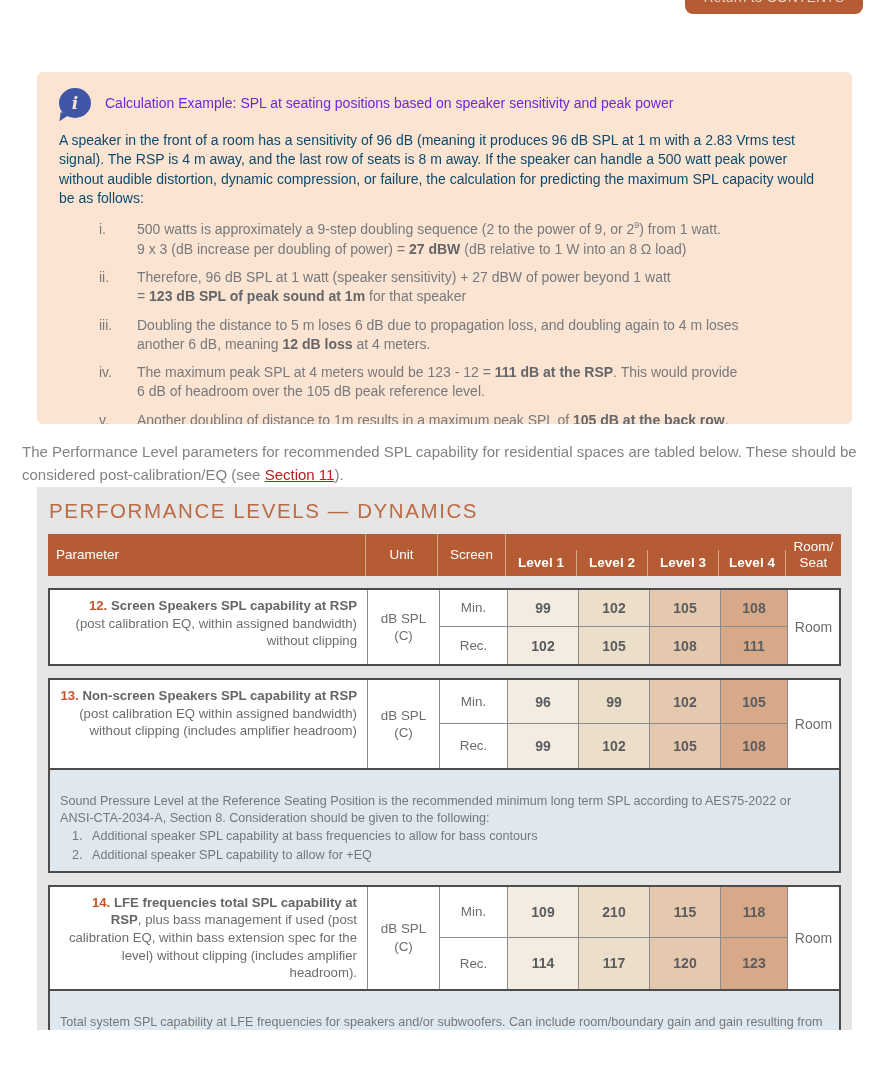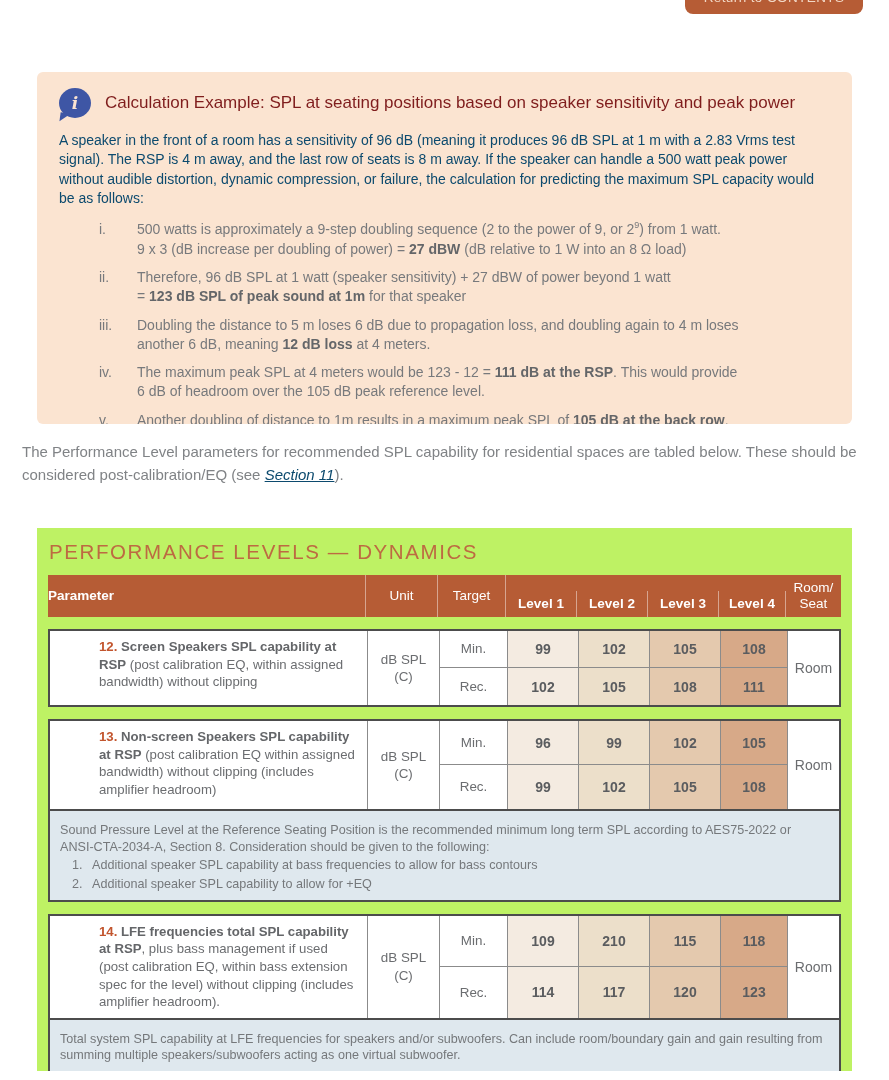--- a/index.html
+++ b/index.html
@@ -38,64 +38,64 @@
     color:#fbe4d1; font-family:"DejaVu Serif", serif;
     font-weight:bold; font-size:17px; font-style:italic;
   }
   .info-icon::after {
     content:""; position:absolute; left:1px; bottom:-4px;
     width:0; height:0;
     border-left:10px solid #3e56a5;
     border-bottom:9px solid transparent;
     transform:rotate(8deg);
   }
-  .callout-title { color:#7f1d1d; font-size:17px; }
+  .callout-title { color:#6d28d9; font-size:14px; }
   .callout-intro {
     margin-top:13px; font-size:14px; line-height:1.38; color:#0c4a6e;
   }
   .rlist { margin-top:12px; margin-left:40px; }
   .rlist-item { display:flex; margin-bottom:9px; font-size:14px; line-height:1.38; }
   .rmark { flex:0 0 38px; }
   .rtext { flex:1; }
   .sg-b { font-weight:bold; color:#646669; }
   .sg-sup { vertical-align:super; font-size:9px; line-height:0; }
-  .sg-link { color:#0c4a6e; text-decoration:underline; cursor:pointer;font-style:italic; }
+  .sg-link { color:#b91c1c; text-decoration:underline; cursor:pointer; }
   .sg-num { color:#c2552e; font-weight:bold; }
 
   
   .lead-para {
     position:absolute; left:22px; right:18px; top:440px;
     font-size:15px; line-height:1.55; color:#808386;
   }
 
   
   .tsection {
-    position:absolute; left:37px; right:37px; top:528px;
+    position:absolute; left:37px; right:37px; top:487px;
     height:543px; overflow:hidden;
-    background:#bef264; padding:10px 11px 14px 11px;
+    background:#e5e5e5; padding:10px 11px 14px 11px;
   }
   .tsection-title {
     color:#bd6a42; font-size:20.5px; letter-spacing:1.6px;
     margin:2px 0 11px 1px; font-weight:400;
   }
   .tgrid {
     display:grid;
     grid-template-columns:318px 72px 68px 71px 71px 71px 67px 1fr;
   }
   .thead {
     background:#b65c35; color:#ffffff; min-height:42px;
   }
   .thead .hc {
     display:flex; align-items:center; justify-content:center;
     border-right:1px solid rgba(255,255,255,.45);
     font-size:13.5px; padding:4px 2px; text-align:center;
     white-space:pre-line; line-height:1.2;
   }
   .thead .hc:last-child { border-right:none; }
-  .thead .hc.first { justify-content:flex-start; padding-left:0;font-weight:bold; }
+  .thead .hc.first { justify-content:flex-start; padding-left:8px; }
   .thead .hc.lvl { font-weight:bold;margin-top:16px; }
 
   .trow {
     background:#ffffff; border:2px solid #4c4c4c;
     margin-top:12px;
   }
   .trow .c {
     border-right:1px solid #8b8b8b;
     display:flex; align-items:center; justify-content:center;
     color:#6b6d70;
@@ -106,36 +106,36 @@
   .c.col1 { grid-column:1; }
   .c.col2 { grid-column:2; }
   .c.col3 { grid-column:3; }
   .c.col4 { grid-column:4; }
   .c.col5 { grid-column:5; }
   .c.col6 { grid-column:6; }
   .c.col7 { grid-column:7; }
   .c.col8 { grid-column:8; border-right:none; }
   .c.param {
     display:block; padding:7px 10px 7px 9px;
-    font-size:13.2px; line-height:1.33; color:#6b6d70; text-align:left;margin-left:40px;
+    font-size:13.2px; line-height:1.33; color:#6b6d70; text-align:right;
   }
   .c.unit, .c.target { font-size:13.4px; white-space:pre-line; text-align:center; line-height:1.3; }
   .c.room { font-size:14px;border-radius:22px; }
   .c.val { font-weight:bold; font-size:14px; color:#5a5c5f; }
   .bg1 { background:#f4ebe1; }
   .bg2 { background:#ecdfca; }
   .bg3 { background:#e4c9ae; }
   .bg4 { background:#d7a988; }
   .row-a { grid-auto-rows:minmax(37px,auto); }
   .row-b { grid-auto-rows:minmax(44px,auto); }
   .row-c { grid-auto-rows:minmax(47px,auto); }
 
   .tnote {
     background:#dfe8ee; border:2px solid #4c4c4c; border-top:none;
-    padding:11px 12px 7px 10px;
+    padding:23px 12px 7px 10px;
     font-size:12.6px; line-height:1.33; color:#75787b;
   }
   .tnote-items { margin-top:2px; margin-left:12px; }
   .tnote-item { display:flex; margin-top:2px; }
   .tnote-item .nmark { flex:0 0 20px; }
 </style>
 </head>
 <body>
 
 <button class="return-btn">Return to CONTENTS</button>
@@ -171,21 +171,21 @@
 </div>
 
 <p class="lead-para"><span>The Performance Level parameters for recommended SPL capability for residential spaces are tabled below. These should be considered post-calibration/EQ (see </span><span class="sg-link">Section 11</span><span>).</span></p>
 
 <div class="tsection">
   <h2 class="tsection-title">PERFORMANCE LEVELS — DYNAMICS</h2>
 
   <div class="tgrid thead">
     <div class="hc first">Parameter</div>
     <div class="hc">Unit</div>
-    <div class="hc">Target</div>
+    <div class="hc">Screen</div>
     <div class="hc lvl">Level 1</div>
     <div class="hc lvl">Level 2</div>
     <div class="hc lvl">Level 3</div>
     <div class="hc lvl">Level 4</div>
     <div class="hc">Room/
 Seat</div>
   </div>
 
   <div class="tgrid trow row-a">
     <div class="c col1 span param"><span class="sg-num">12.</span><span class="sg-b"> Screen Speakers SPL capability at RSP</span><span> (post calibration EQ, within assigned bandwidth) without clipping</span></div>

